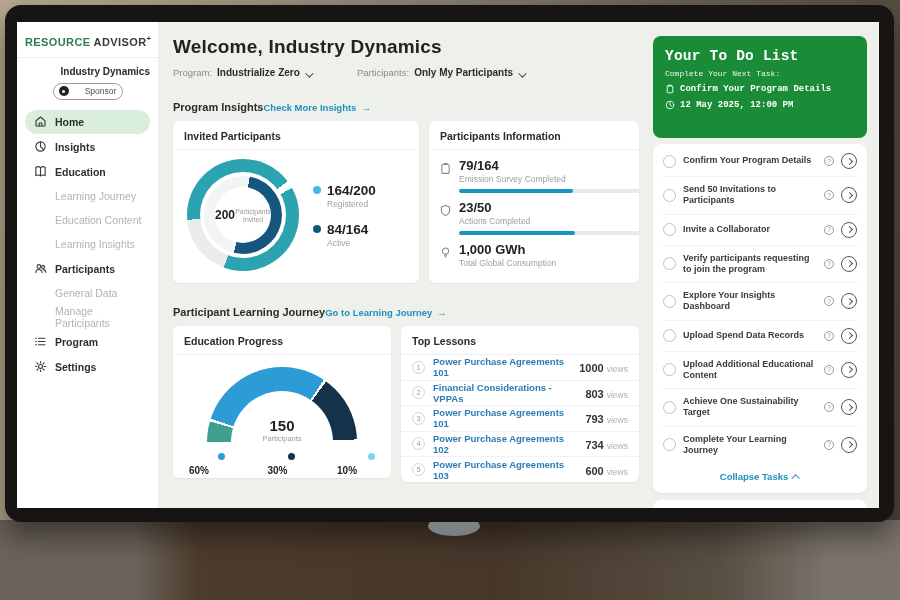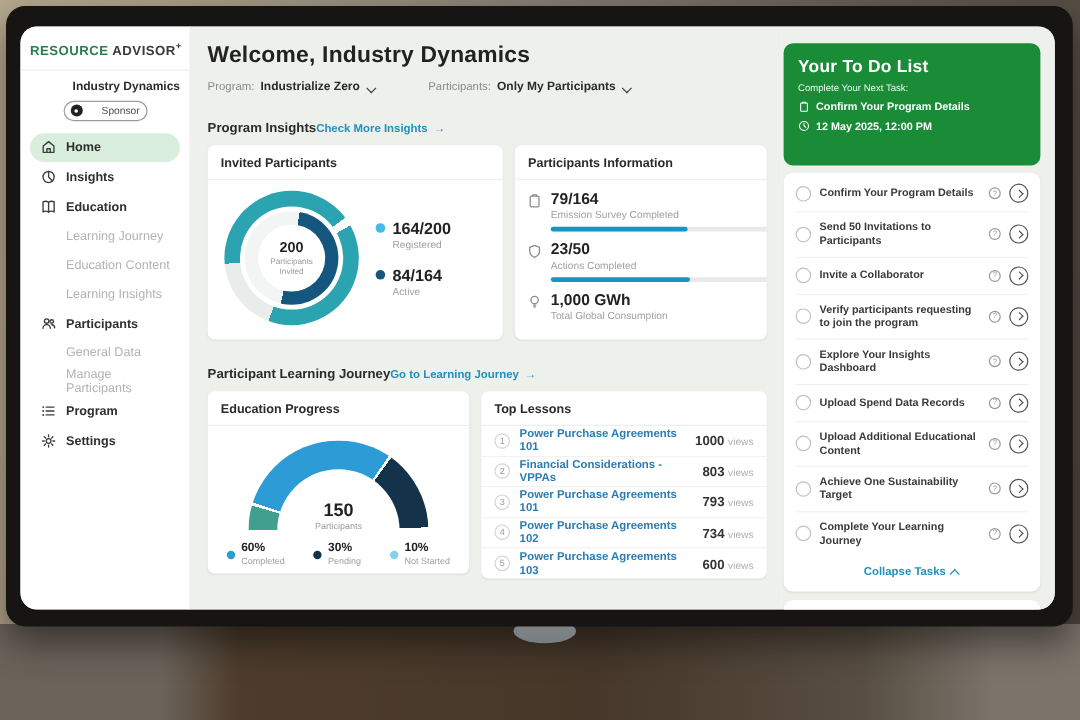--- a/index.html
+++ b/index.html
@@ -9,21 +9,21 @@
   
   .bg-bottom { position:absolute; left:0; top:520px; width:900px; height:80px;
     background:linear-gradient(90deg,#6b635a 0%,#6b635a 15%,#4d3c2c 22%,#46372a 55%,#584e42 80%,#7b746b 92%,#7b746b 100%); }
   .stand-neck { position:absolute; left:428px; top:516px; width:52px; height:20px; border-radius:50%;
     background:linear-gradient(#e8ecef,#9aa4aa); }
 
   
   .monitor { position:absolute; left:5px; top:5px; width:889px; height:517px; background:#171513;
     border-radius:16px; box-shadow:0 14px 28px rgba(0,0,0,.45); z-index:2; }
   .screen { position:absolute; left:12px; top:17px; width:862px; height:486px; background:#fff;
-    border-radius:14px; overflow:hidden; display:flex; }
+    border-radius:0; overflow:hidden; display:flex; }
 
   
   .sidebar { width:142px; background:#fff; border-right:1px solid #ececec; padding:12px 8px 0 8px; flex:none; }
   .logo { text-align:center; font-size:11px; font-weight:bold; letter-spacing:.4px; white-space:nowrap; }
   .logo .lg-green { color:#2e7d4f; }
   .logo .lg-dark { color:#3a3a3a; }
   .logo sup { font-size:8px; color:#3a3a3a; }
   .side-div { height:1px; background:#eee; margin:9px -8px 8px -8px; }
   .org-name { text-align:right; font-size:10px; font-weight:bold; color:#2b2b2b; }
   .sponsor { margin:6px auto 10px auto; width:70px; height:17px; border:1px solid #9b9b9b; border-radius:10px;
@@ -55,21 +55,21 @@
   .card-head { font-size:10.5px; font-weight:bold; color:#2b2b2b; padding:9px 11px 7px 11px; border-bottom:1px solid #efefef; }
 
   
   .card-invited { width:246px; height:162px; }
   .invited-body { display:flex; align-items:center; gap:14px; padding:9px 8px 0 14px; }
   .donut { position:relative; width:112px; height:112px; }
   .donut-outer { position:absolute; inset:0; border-radius:50%; }
   .donut-outer-hole { position:absolute; inset:13px; border-radius:50%; background:#fff; }
   .donut-inner { position:absolute; inset:17px; border-radius:50%; }
   .donut-inner-hole { position:absolute; inset:28px; border-radius:50%; background:#fff;
-    display:flex; flex-direction:column; align-items:center; justify-content:center; text-align:center; }
+    display:flex; flex-direction:row; align-items:center; justify-content:center; text-align:center; }
   .donut-center-value { font-size:12px; font-weight:bold; color:#222; }
   .donut-center-label { font-size:6.8px; color:#9a9a9a; margin-top:2px; width:44px; line-height:1.25; }
   .legend-col { display:flex; flex-direction:column; gap:13px; }
   .legend-item { display:flex; align-items:flex-start; gap:6px; }
   .dot { width:8px; height:8px; border-radius:50%; margin-top:3px; flex:none; }
   .legend-value { font-size:13.5px; font-weight:bold; color:#222; }
   .legend-label { font-size:8.5px; color:#a0a0a0; margin-top:1px; }
 
   
   .card-pinfo { flex:1; height:162px; }
@@ -85,21 +85,21 @@
   
   .card-edu { width:218px; height:152px; }
   .edu-body { padding:6px 10px 0 10px; }
   .gauge-wrap { position:relative; width:150px; height:76px; margin:6px auto 0 auto; overflow:hidden; }
   .gauge { position:absolute; left:0; top:0; width:150px; height:150px; border-radius:50%; }
   .gauge-hole { position:absolute; left:24px; top:24px; width:102px; height:102px; border-radius:50%; background:#fff; }
   .gauge-center { position:absolute; left:0; right:0; bottom:0; text-align:center; }
   .gauge-value { font-size:15px; font-weight:bold; color:#222; }
   .gauge-label { font-size:7.5px; color:#9a9a9a; }
   .edu-legend { display:flex; justify-content:space-between; padding:8px 6px 0 6px; }
-  .edu-leg-item { display:flex; gap:5px; align-items:center; }
+  .edu-leg-item { display:flex; gap:5px; align-items:flex-end;flex-direction:column; }
   .edu-leg-item .dot { width:7px; height:7px; margin-top:2px; }
   .edu-pct { font-size:10px; font-weight:bold; color:#222; }
   .edu-lbl { font-size:7.5px; color:#a0a0a0; margin-top:1px; }
 
   
   .card-lessons { flex:1; height:156px; }
   .lesson-row { display:flex; align-items:center; gap:8px; padding:0 11px; height:25.5px; border-bottom:1px solid #f2f2f2; }
   .lesson-row:last-child { border-bottom:none; }
   .rank { width:13px; height:13px; border:1px solid #d4d4d4; border-radius:50%; font-size:7.5px; color:#9a9a9a;
     display:flex; align-items:center; justify-content:center; flex:none; }
@@ -395,21 +395,21 @@
         <div class="lesson-row">
           <span class="rank">5</span>
           <span class="lesson-title">Power Purchase Agreements 103</span>
           <span><span class="views-num">600</span><span class="views-suffix">views</span></span>
         </div>
       </section>
     </div>
   </main>
 
   <aside class="rightcol">
-    <div class="todo-hero" style="background: rgb(26, 140, 55);">
+    <div class="todo-hero" style="background: rgb(26, 140, 55); font-family: Liberation Mono, monospace;">
       <div class="todo-hero-title">Your To Do List</div>
       <div class="todo-hero-sub">Complete Your Next Task:</div>
       <div class="todo-hero-row">
         <svg viewBox="0 0 16 16">
               <rect x="3.5" y="3" width="9" height="11" rx="1.2"></rect>
               <path d="M6 3V1.8h4V3"></path>
             </svg>
         <span>Confirm Your Program Details</span>
       </div>
       <div class="todo-hero-row">

